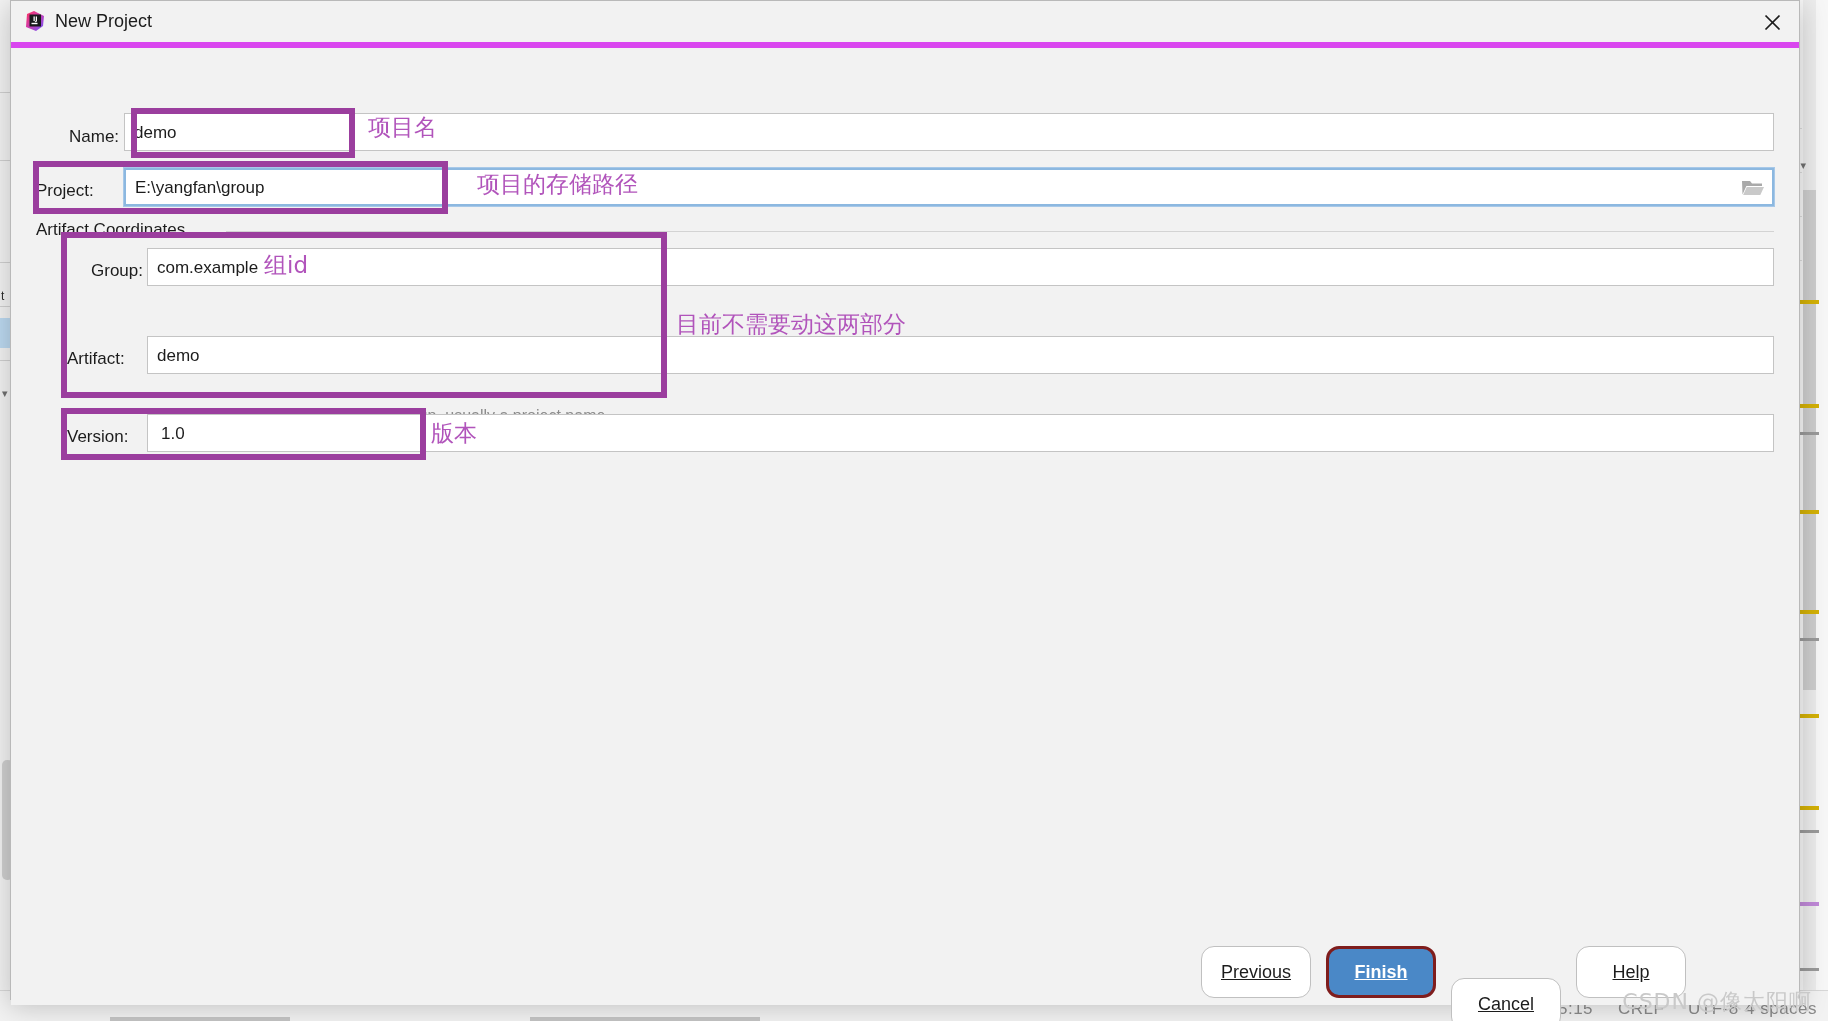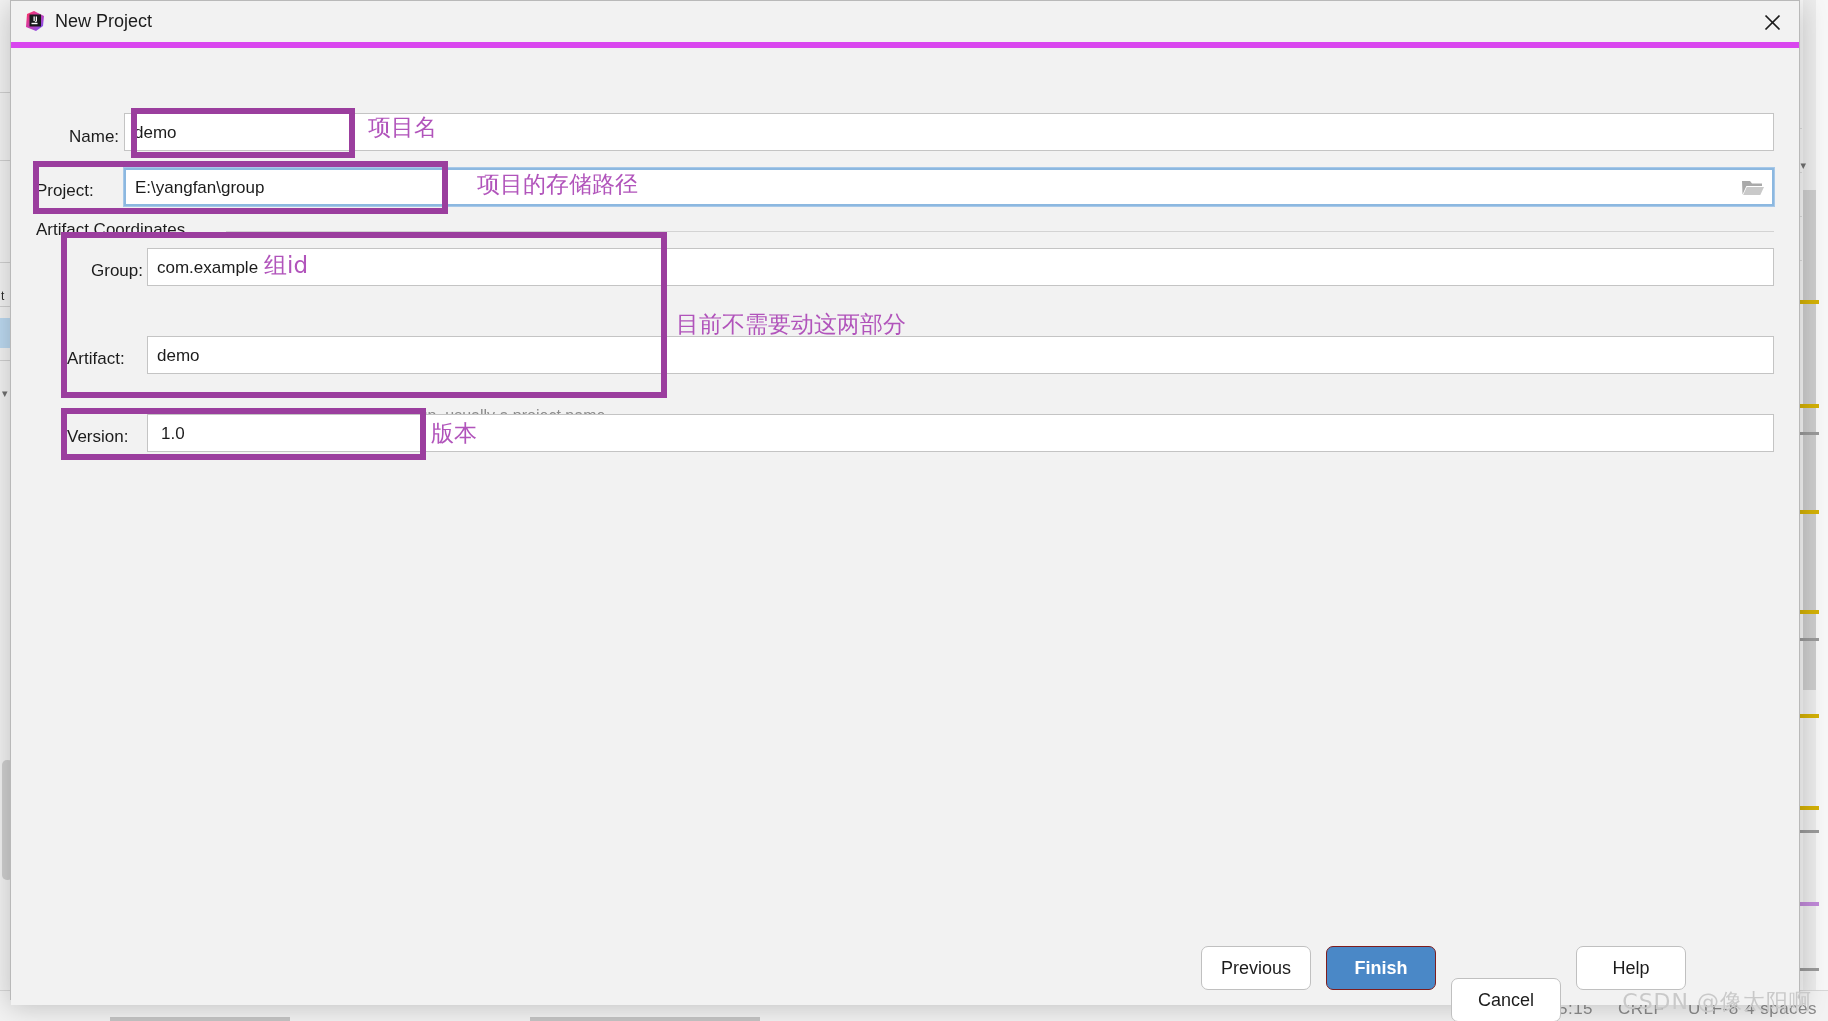--- a/index.html
+++ b/index.html
@@ -261,38 +261,39 @@
 
   
   .footer {
     position: relative;
     height: 79px;
     background: #f2f2f2;
   }
   .btn {
     position: absolute;
     top: 20px;
-    height: 44px;
-    border-radius: 7px;
+    height: 52px;
+    border-radius: 13px;
     font-size: 18px;
     display: flex;
     align-items: center;
     justify-content: center;
     box-sizing: border-box;
     cursor: default;
     line-height: 1;
+    text-decoration: underline;
   }
   .btn.secondary {
     background: #ffffff;
     border: 1px solid #c0c0c0;
     color: #1c1c1c;
   }
   .btn.primary {
     background: #4a88c7;
-    border: 1px solid #7f1d1d;
+    border: 3px solid #7f1d1d;
     color: #ffffff;
     font-weight: bold;
   }
 
   
   .watermark {
     position: absolute;
     right: 16px;
     bottom: 4px;
     font-size: 22px;

